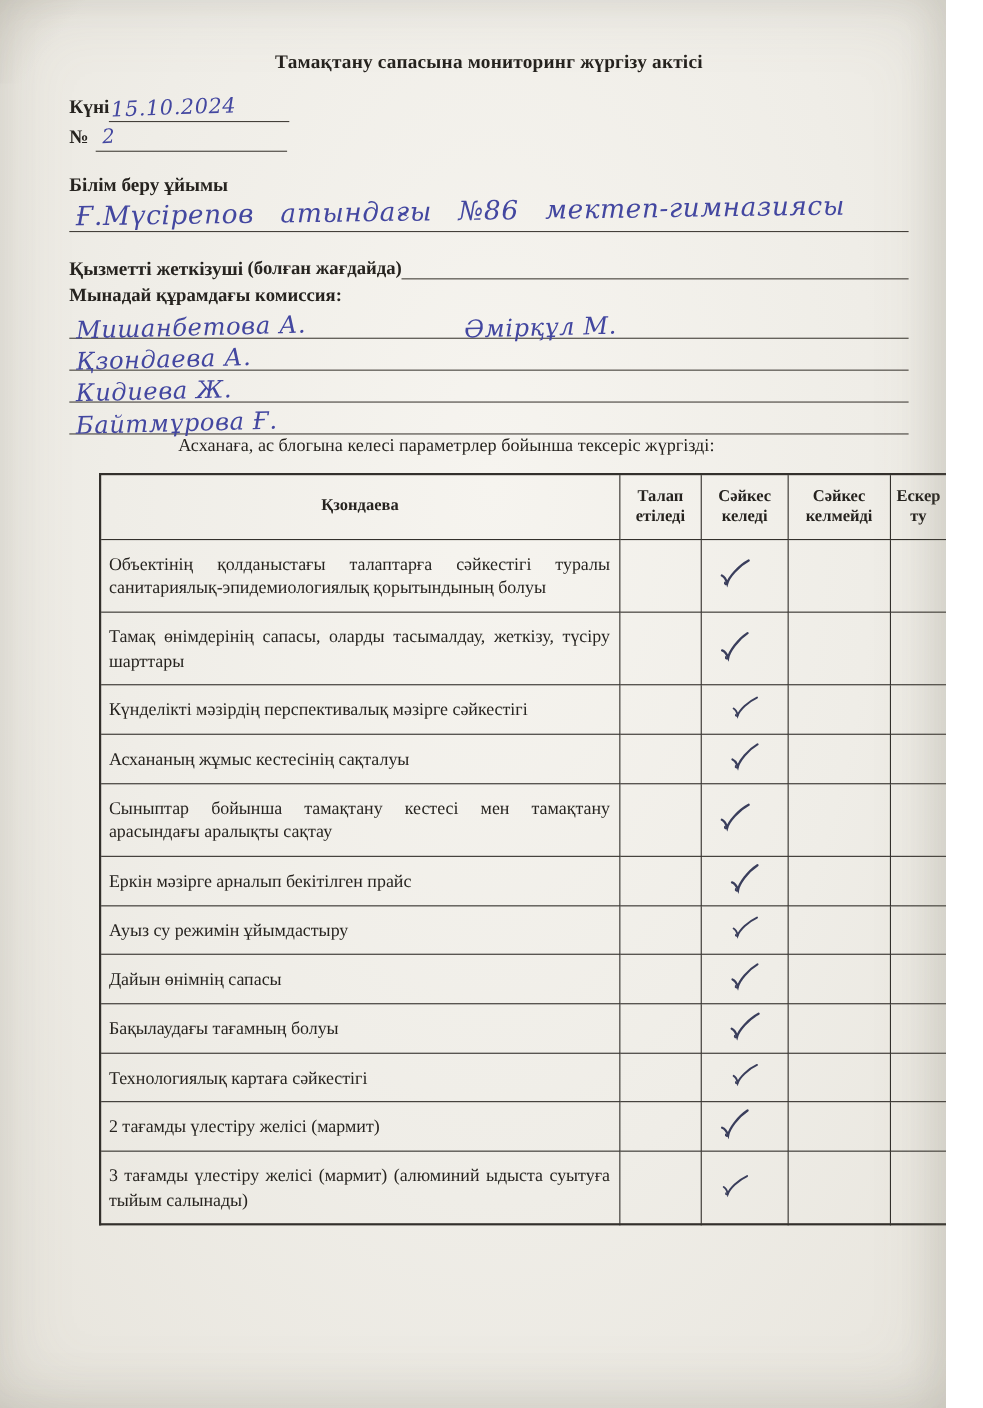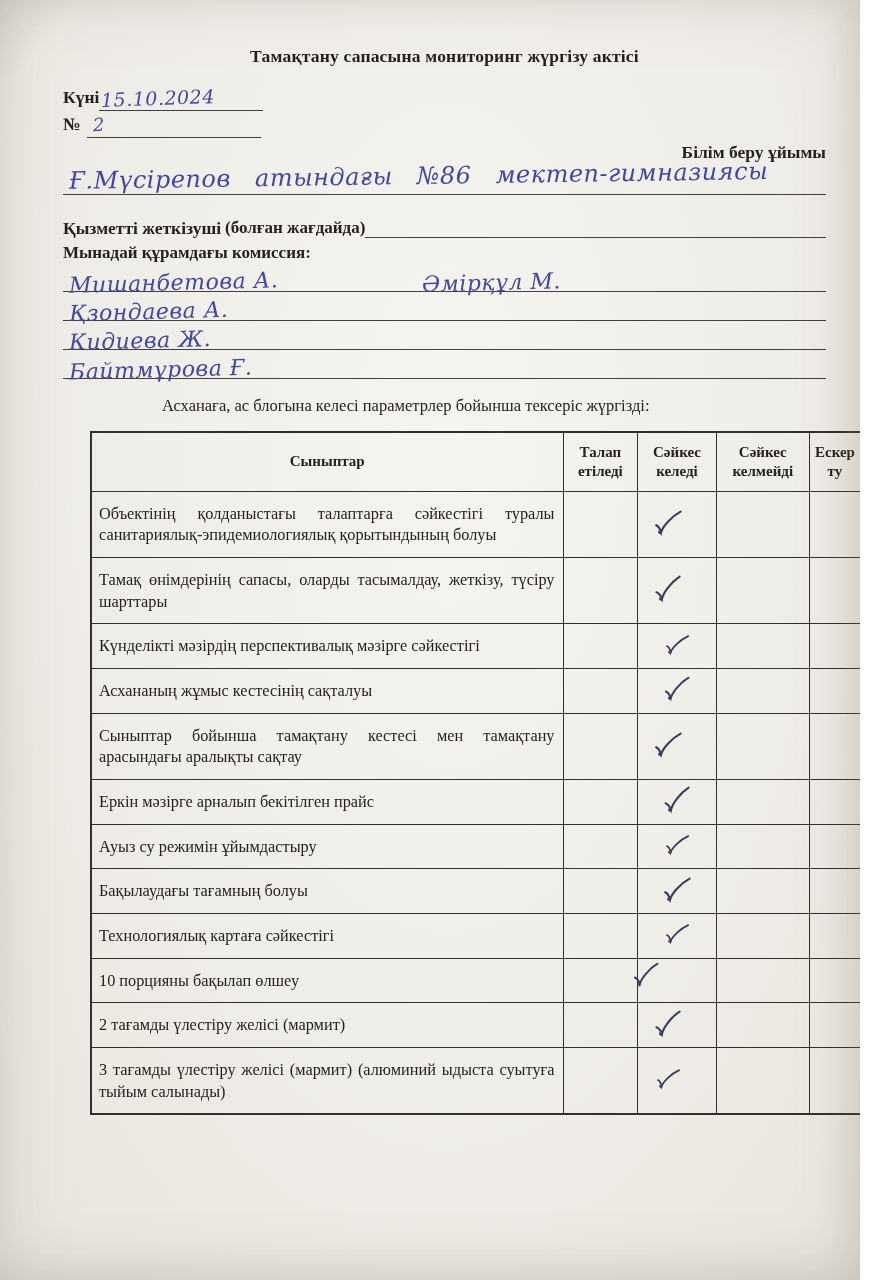--- a/index.html
+++ b/index.html
@@ -42,29 +42,29 @@
     font-family:"DejaVu Serif","Liberation Serif",serif;
     font-style:italic;color:var(--ink);display:inline-block;
     letter-spacing:.5px;white-space:nowrap;
   }
   .date-line{margin-top:20px;}
   .u-date{width:164px;height:24px;}
   .u-date .hw{font-size:19px;transform:rotate(-2deg);padding-left:2px;}
   .num-line{margin-top:3px;}
   .u-num{width:174px;height:24px;margin-left:6px;}
   .u-num .hw{font-size:18px;transform:rotate(-3deg);padding-left:6px;}
-  .org-label{margin-top:4px;text-align:right;}
+  .org-label{margin-top:20px;}
   .org-line{height:33px;margin-top:-1px;}
   .org-line .hw{font-size:24px;word-spacing:16px;transform:rotate(-.8deg);padding-left:6px;}
   .provider-line{margin-top:23px;}
   .commission-label{margin-top:4px;font-size:17px;}
   .member-line{position:relative;height:29px;}
   .member-line .hw{font-size:22px;transform:rotate(-1.5deg);position:absolute;left:6px;bottom:-4px;}
   .member-line .m2{left:47%;}
-  .intro{margin-top:17px;padding-left:99px;font-size:16.5px;}
+  .intro{margin-top:0;padding-left:99px;font-size:16.5px;}
   
   table.insp{
     width:772px;margin:15px 0 0 27px;border-collapse:collapse;
     border:2.2px solid var(--border);table-layout:fixed;
   }
   .insp th,.insp td{border:1.6px solid var(--border);}
   .insp th{
     font-size:15px;font-weight:bold;text-align:center;vertical-align:middle;
     padding:10px 3px;line-height:1.25;overflow-wrap:anywhere;
   }
@@ -136,21 +136,21 @@
     <table class="insp">
       <colgroup>
         <col style="width:61.3%">
           <col style="width:9.7%">
           <col style="width:10.2%">
           <col style="width:12.1%">
           <col style="width:6.7%">
       </colgroup>
       <thead>
         <tr id="head-row">
-            <th>Сыныптар</th>
+            <th>Қзондаева</th>
             <th>Талап етіледі</th>
             <th>Сәйкес келеді</th>
             <th>Сәйкес келмейді</th>
             <th>Ескерту</th>
           </tr>
       </thead>
       <tbody id="table-body">
           <tr>
             <td class="c-ind">Объектінің қолданыстағы талаптарға сәйкестігі туралы санитариялық-эпидемиологиялық қорытындының болуы</td>
             <td class="c-chk"></td>
@@ -215,43 +215,43 @@
             <td class="c-ind">Ауыз су режимін ұйымдастыру</td>
             <td class="c-chk"></td>
             <td class="c-chk"><span class="check pos-center v2"><svg viewBox="0 0 30 26" width="30" height="26">
                   <path d="M3.2 15.2 C5.4 16.2 7.3 19.6 8.1 22.4 C9.6 16.8 18.2 6.6 27.6 1.6" fill="none" stroke="currentColor" stroke-width="2.1" stroke-linecap="round"></path>
                   <path d="M8.1 22.4 c-1.1 1.3 -2.6 0.6 -2.0 -0.9" fill="none" stroke="currentColor" stroke-width="1.7" stroke-linecap="round"></path>
                 </svg></span></td>
             <td class="c-chk"></td>
             <td class="c-chk"></td>
           </tr>
           <tr>
+            <td class="c-ind">Дайын өнімнің сапасы</td>
+            <td class="c-chk"></td>
+            <td class="c-chk"><span class="check pos-center v3"><svg viewBox="0 0 30 26" width="30" height="26">
+                  <path d="M3.2 15.2 C5.4 16.2 7.3 19.6 8.1 22.4 C9.6 16.8 18.2 6.6 27.6 1.6" fill="none" stroke="currentColor" stroke-width="2.1" stroke-linecap="round"></path>
+                  <path d="M8.1 22.4 c-1.1 1.3 -2.6 0.6 -2.0 -0.9" fill="none" stroke="currentColor" stroke-width="1.7" stroke-linecap="round"></path>
+                </svg></span></td>
+            <td class="c-chk"></td>
+            <td class="c-chk"></td>
+          </tr>
+          <tr>
             <td class="c-ind">Бақылаудағы тағамның болуы</td>
             <td class="c-chk"></td>
             <td class="c-chk"><span class="check pos-center v0"><svg viewBox="0 0 30 26" width="30" height="26">
                   <path d="M3.2 15.2 C5.4 16.2 7.3 19.6 8.1 22.4 C9.6 16.8 18.2 6.6 27.6 1.6" fill="none" stroke="currentColor" stroke-width="2.1" stroke-linecap="round"></path>
                   <path d="M8.1 22.4 c-1.1 1.3 -2.6 0.6 -2.0 -0.9" fill="none" stroke="currentColor" stroke-width="1.7" stroke-linecap="round"></path>
                 </svg></span></td>
             <td class="c-chk"></td>
             <td class="c-chk"></td>
           </tr>
           <tr>
             <td class="c-ind">Технологиялық картаға сәйкестігі</td>
             <td class="c-chk"></td>
             <td class="c-chk"><span class="check pos-center v2"><svg viewBox="0 0 30 26" width="30" height="26">
-                  <path d="M3.2 15.2 C5.4 16.2 7.3 19.6 8.1 22.4 C9.6 16.8 18.2 6.6 27.6 1.6" fill="none" stroke="currentColor" stroke-width="2.1" stroke-linecap="round"></path>
-                  <path d="M8.1 22.4 c-1.1 1.3 -2.6 0.6 -2.0 -0.9" fill="none" stroke="currentColor" stroke-width="1.7" stroke-linecap="round"></path>
-                </svg></span></td>
-            <td class="c-chk"></td>
-            <td class="c-chk"></td>
-          </tr>
-          <tr>
-            <td class="c-ind">10 порцияны бақылап өлшеу</td>
-            <td class="c-chk"></td>
-            <td class="c-chk"><span class="check pos-edge v3"><svg viewBox="0 0 30 26" width="30" height="26">
                   <path d="M3.2 15.2 C5.4 16.2 7.3 19.6 8.1 22.4 C9.6 16.8 18.2 6.6 27.6 1.6" fill="none" stroke="currentColor" stroke-width="2.1" stroke-linecap="round"></path>
                   <path d="M8.1 22.4 c-1.1 1.3 -2.6 0.6 -2.0 -0.9" fill="none" stroke="currentColor" stroke-width="1.7" stroke-linecap="round"></path>
                 </svg></span></td>
             <td class="c-chk"></td>
             <td class="c-chk"></td>
           </tr>
           <tr>
             <td class="c-ind">2 тағамды үлестіру желісі (мармит)</td>
             <td class="c-chk"></td>
             <td class="c-chk"><span class="check pos-cl v1"><svg viewBox="0 0 30 26" width="30" height="26">

